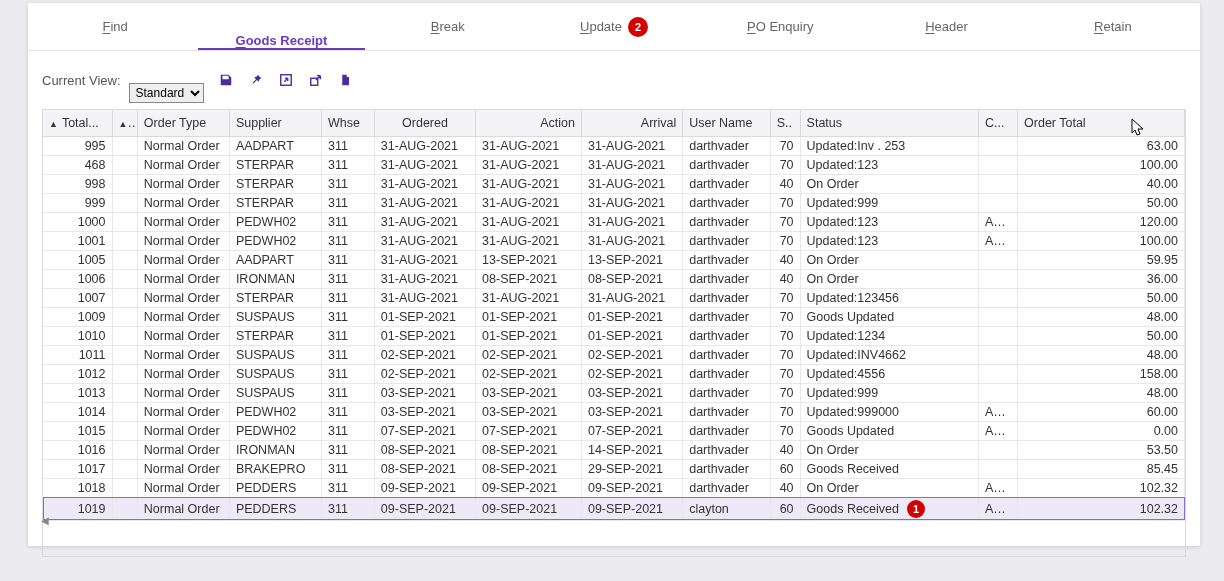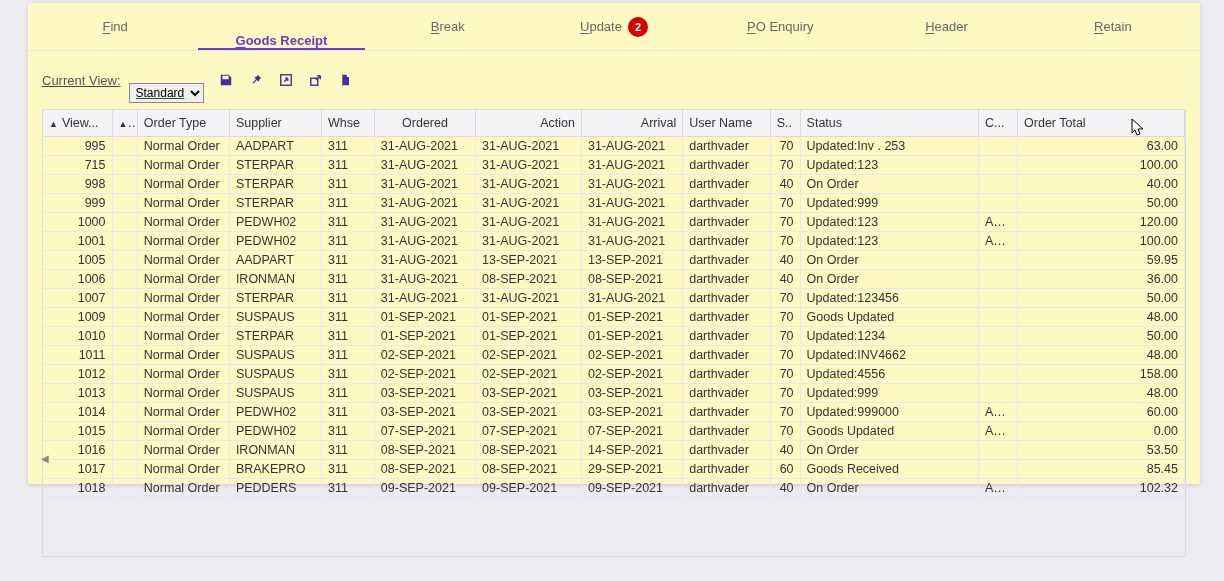--- a/index.html
+++ b/index.html
@@ -8,22 +8,22 @@
     width: 1224px; height: 581px;
     font-family: Arial, Helvetica, sans-serif;
     font-size: 13px;
     background: #ececf0;
     color: #333;
     overflow: hidden;
   }
   .panel {
     position: absolute;
     left: 28px; top: 3px;
-    width: 1172px; height: 481px;
-    background: #fef9c3;
+    width: 1172px; height: 543px;
+    background: #ffffff;
     box-shadow: 0 1px 4px rgba(0,0,0,0.15);
     border-radius: 2px;
   }
   .tabs {
     display: flex;
     height: 48px;
     align-items: stretch;
     border-bottom: 1px solid #e6e6ea;
     padding: 0 4px;
   }
@@ -57,21 +57,20 @@
     font-size: 11px;
     font-weight: 600;
     margin-left: 6px;
   }
   .toolbar {
     display: flex;
     align-items: center;
     gap: 8px;
     padding: 6px 14px 4px 14px;
     color: #444;
-    text-decoration: underline;
   }
   .toolbar .lbl { color: #555; }
   .toolbar select {
     font-size: 12px;
     padding: 1px 2px;
     border: 1px solid #888;
     background:#efefef;
     margin-top:26px;
   }
   .tool-icons {
@@ -245,21 +244,21 @@
           <col class="col-action">
           <col class="col-arrival">
         <col class="col-user">
           <col class="col-s">
           <col class="col-status">
           <col class="col-curr">
           <col class="col-total">
       </colgroup>
       <thead>
         <tr>
-          <th class="sortcol">View...</th>
+          <th class="sortcol">Total...</th>
           <th class="sortcol" style="text-align:center"></th>
           <th>Order Type</th>
           <th>Supplier</th>
           <th>Whse</th>
           <th style="text-align:center">Ordered</th>
           <th style="text-align:right">Action</th>
           <th style="text-align:right">Arrival</th>
           <th>User Name</th>
           <th>S..</th>
           <th>Status</th>
@@ -277,21 +276,21 @@
             <td>31-AUG-2021</td>
             <td>31-AUG-2021</td>
             <td>31-AUG-2021</td>
             <td>darthvader</td>
             <td class="num">70</td>
             <td>Updated:Inv . 253</td>
             <td></td>
             <td class="num">63.00</td>
           </tr>
           <tr>
-            <td class="num">715</td>
+            <td class="num">468</td>
             <td></td>
             <td>Normal Order</td>
             <td>STERPAR</td>
             <td>311</td>
             <td>31-AUG-2021</td>
             <td>31-AUG-2021</td>
             <td>31-AUG-2021</td>
             <td>darthvader</td>
             <td class="num">70</td>
             <td>Updated:123</td>
@@ -546,20 +545,35 @@
             <td>311</td>
             <td>09-SEP-2021</td>
             <td>09-SEP-2021</td>
             <td>09-SEP-2021</td>
             <td>darthvader</td>
             <td class="num">40</td>
             <td>On Order</td>
             <td>AUD</td>
             <td class="num">102.32</td>
           </tr>
+          <tr class="selected">
+            <td class="num">1019</td>
+            <td></td>
+            <td>Normal Order</td>
+            <td>PEDDERS</td>
+            <td>311</td>
+            <td>09-SEP-2021</td>
+            <td>09-SEP-2021</td>
+            <td>09-SEP-2021</td>
+            <td>clayton</td>
+            <td class="num">60</td>
+            <td>Goods Received<span class="row-badge">1</span></td>
+            <td>AUD</td>
+            <td class="num">102.32</td>
+          </tr>
         </tbody>
     </table>
   </div>
 
   <span class="scroll-hint">◀</span>
 </div>
 
 <svg class="cursor-pointer" viewBox="0 0 16 20">
   <path d="M1 1l0 14 3-3 2 5 3-1-2-5 5 0z" fill="#fff" stroke="#000" stroke-width="1"></path>
 </svg>

